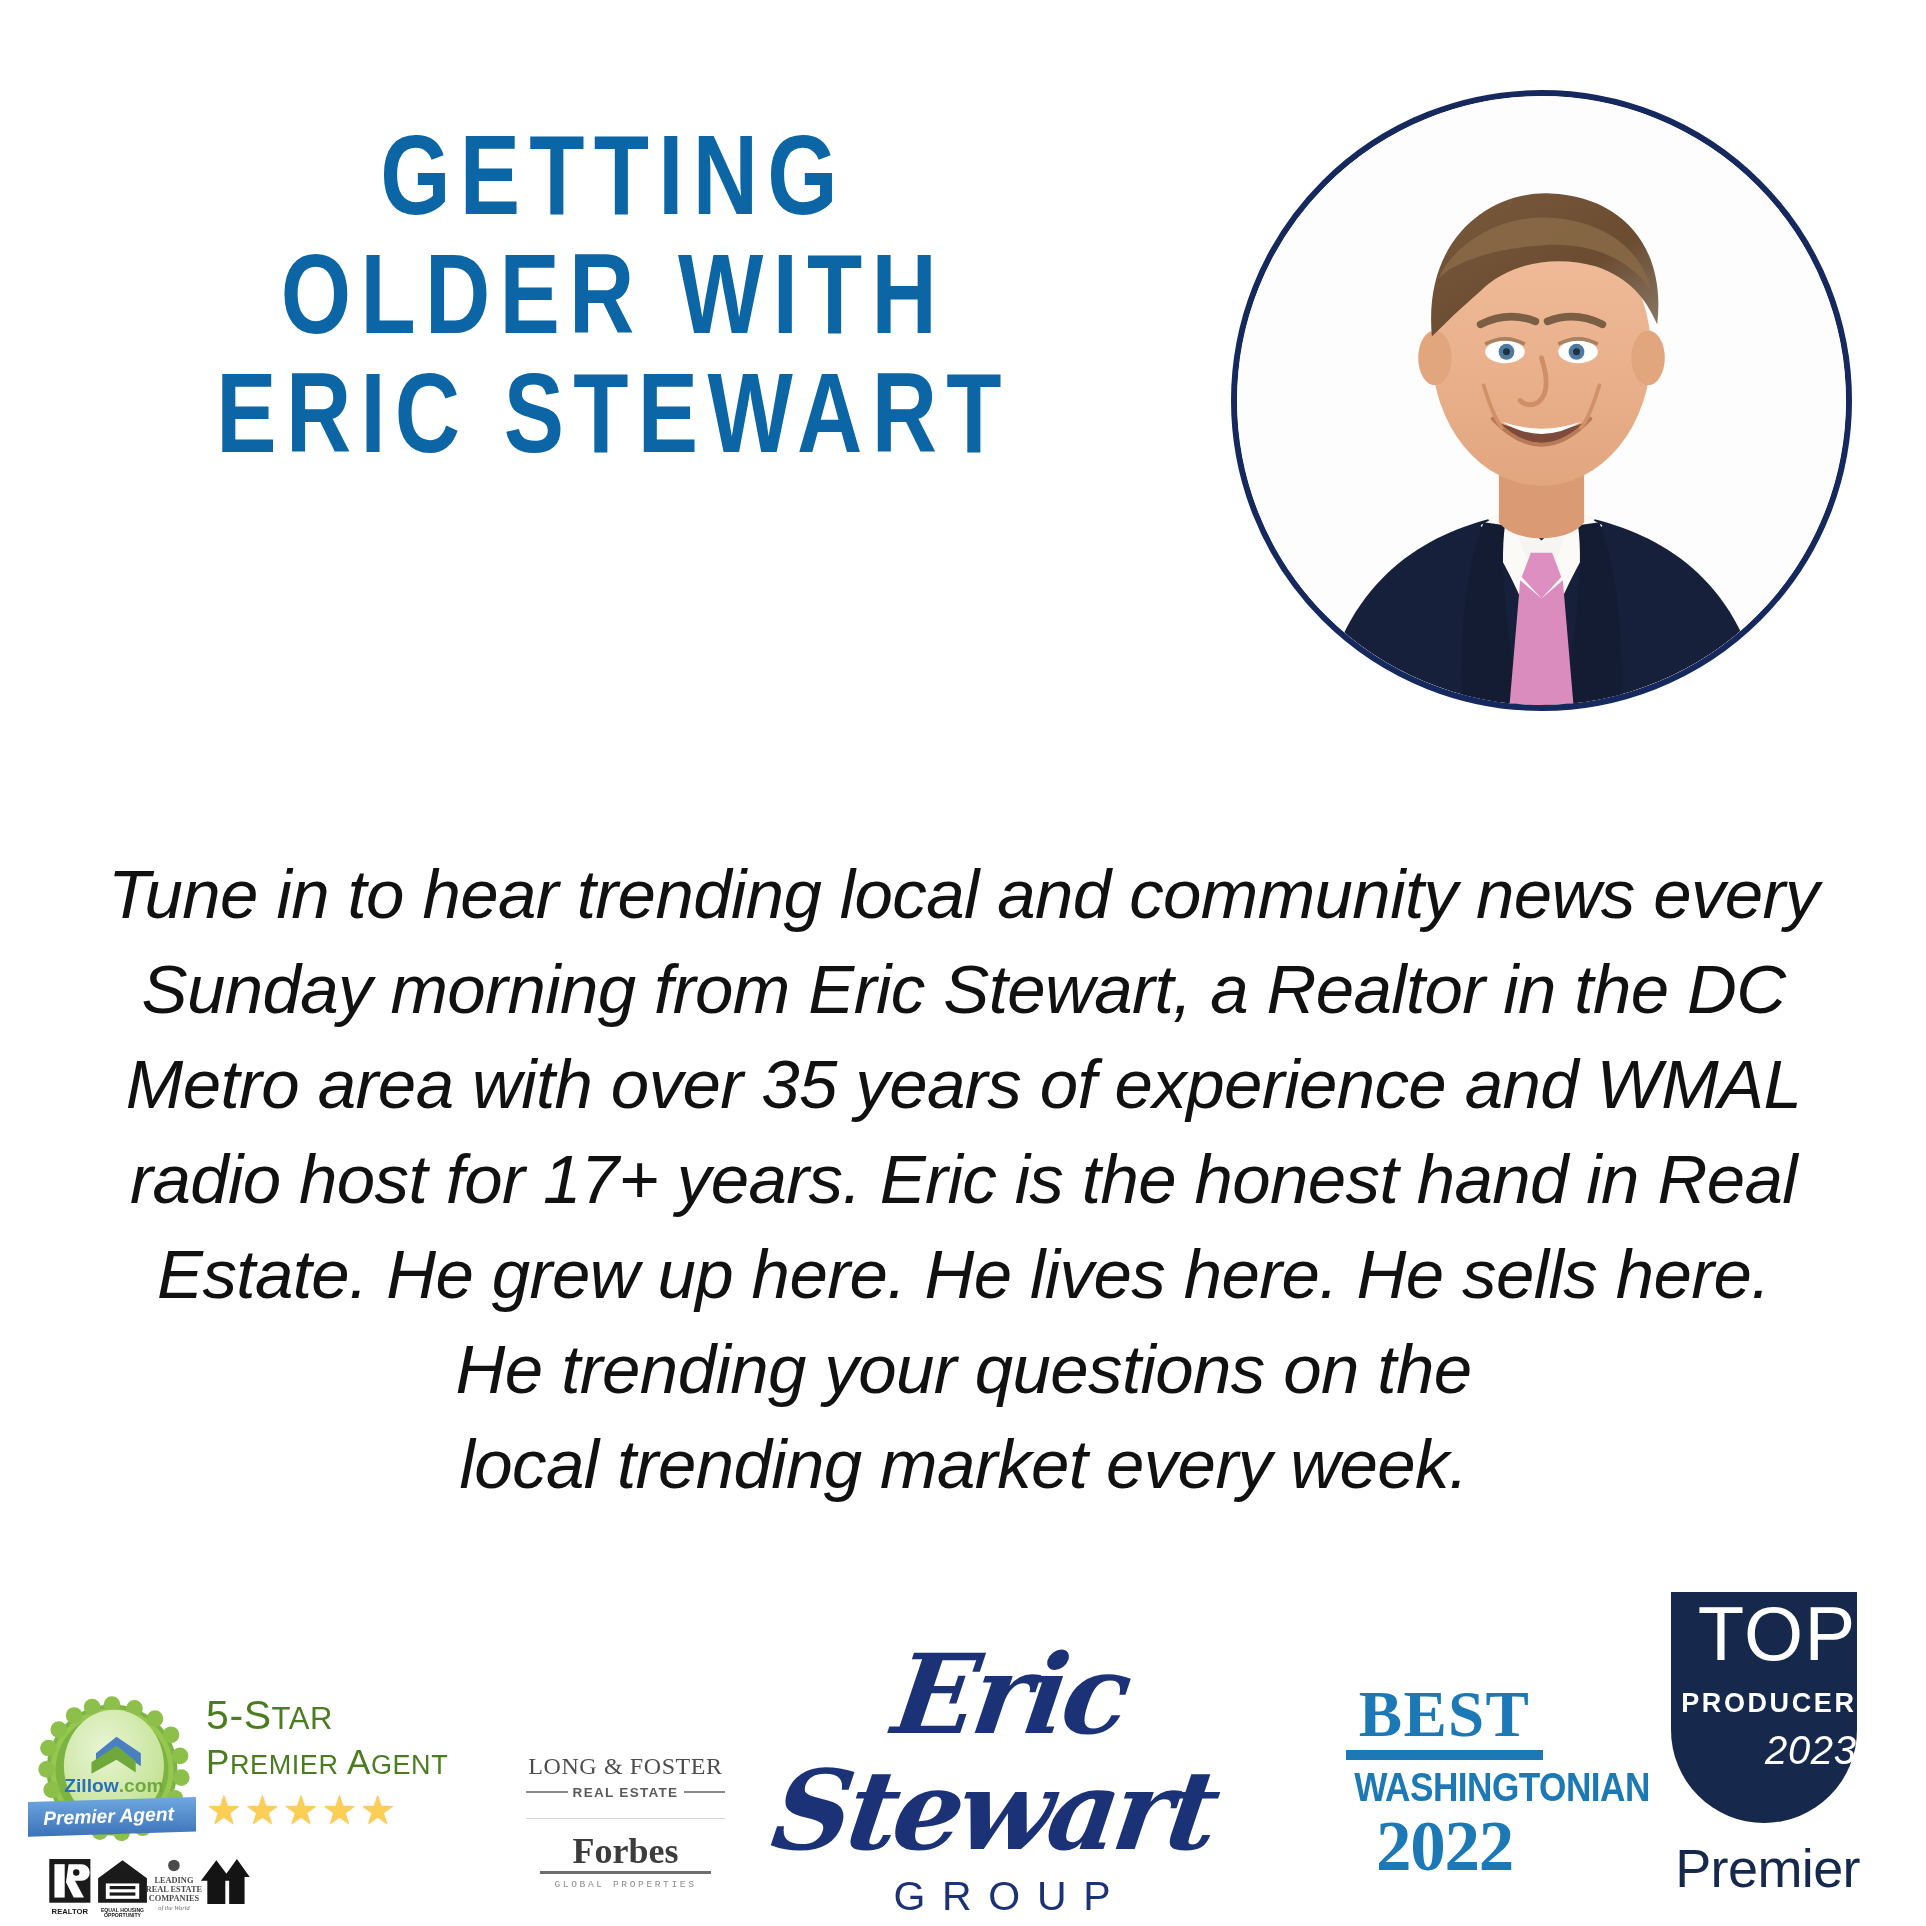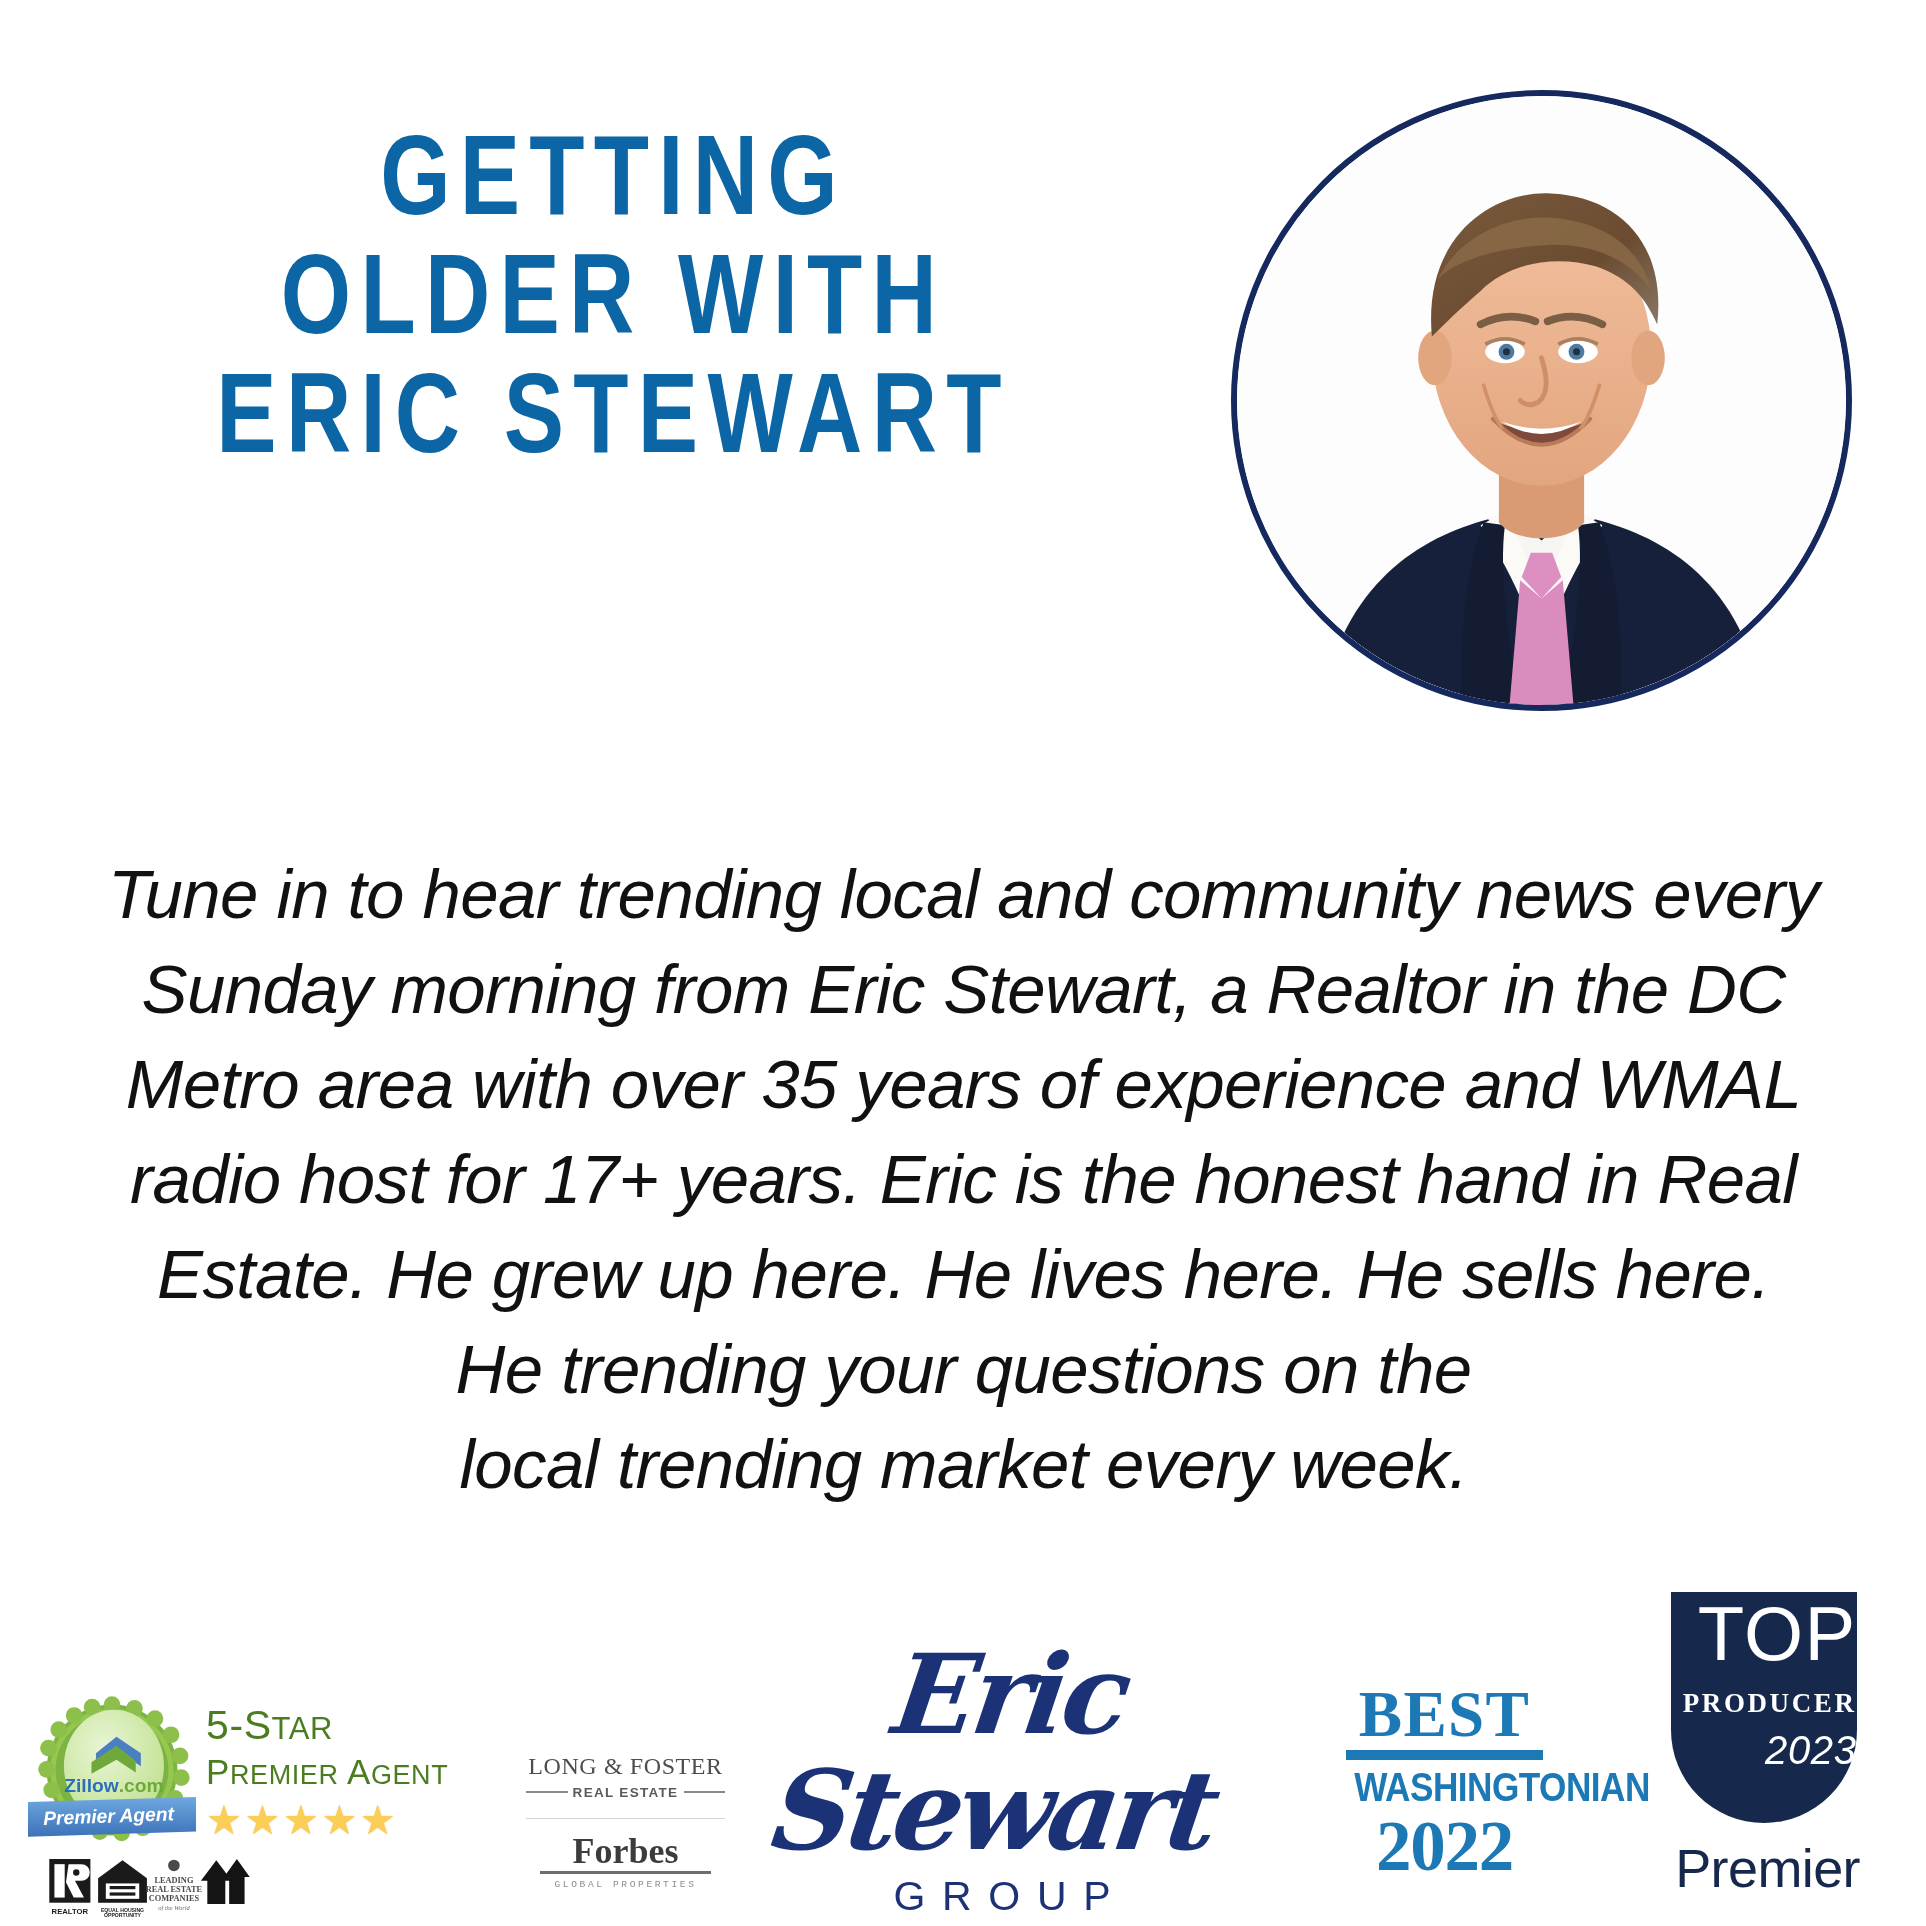--- a/index.html
+++ b/index.html
@@ -55,21 +55,21 @@
   .body-copy p{margin:0;}
 
   
   .logo-strip{
     position:absolute;left:0;top:1592px;width:1926px;height:334px;
   }
 
   
   .zillow-group{position:absolute;left:13px;top:96px;width:449px;height:238px;}
   .zillow-badge{position:absolute;left:6.4px;top:6.4px;width:186px;height:161px;}
-  .zillow-text{position:absolute;left:193px;top:15px;width:257px;}
+  .zillow-text{position:absolute;left:193px;top:5px;width:257px;}
   .zs-line1{
     color:#4B7D20;font-size:41px;font-weight:400;letter-spacing:0.6px;
     font-family:"Liberation Sans",sans-serif;line-height:45px;
   }
   .zs-line1 .sm{font-size:31px;}
   .zs-line2{
     color:#4B7D20;font-size:35px;font-weight:400;letter-spacing:0.6px;
     font-family:"Liberation Sans",sans-serif;line-height:41px;
   }
   .zs-line2 .sm{font-size:27px;}
@@ -137,21 +137,21 @@
     background:#16294D;
     border-radius:0 0 93px 93px;
   }
   .tp-top{
     position:absolute;left:0;right:0;top:3.9px;
     font-family:"Liberation Sans",sans-serif;color:#ffffff;
     font-size:76px;line-height:76px;letter-spacing:1.3px;font-weight:400;
   }
   .tp-prod{
     position:absolute;left:0;right:0;top:96px;
-    font-family:Liberation Serif, serif;color:#ffffff;
+    font-family:Liberation Sans, sans-serif;color:#ffffff;
     font-size:27px;letter-spacing:2.6px;font-weight:700;
   }
   .tp-year{
     position:absolute;left:0;right:0;top:136px;
     font-family:Liberation Sans, sans-serif;font-style:italic;color:#ffffff;
     font-size:40px;letter-spacing:0.6px;
   }
   .tp-beth{
     font-family:"Liberation Sans",sans-serif;color:#16294D;font-size:54px;
     margin-top:14px;letter-spacing:-0.6px;

